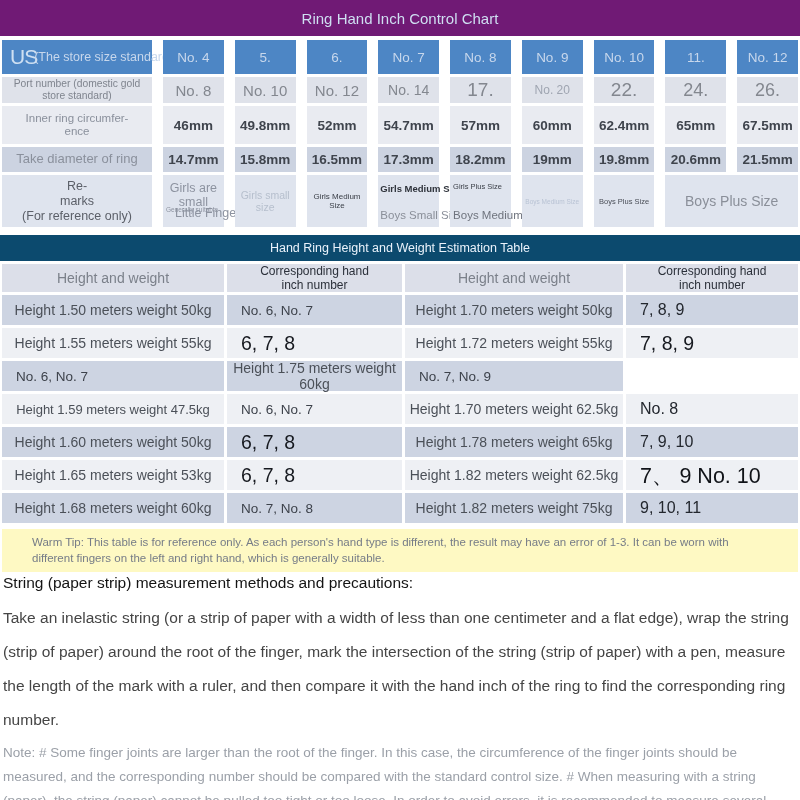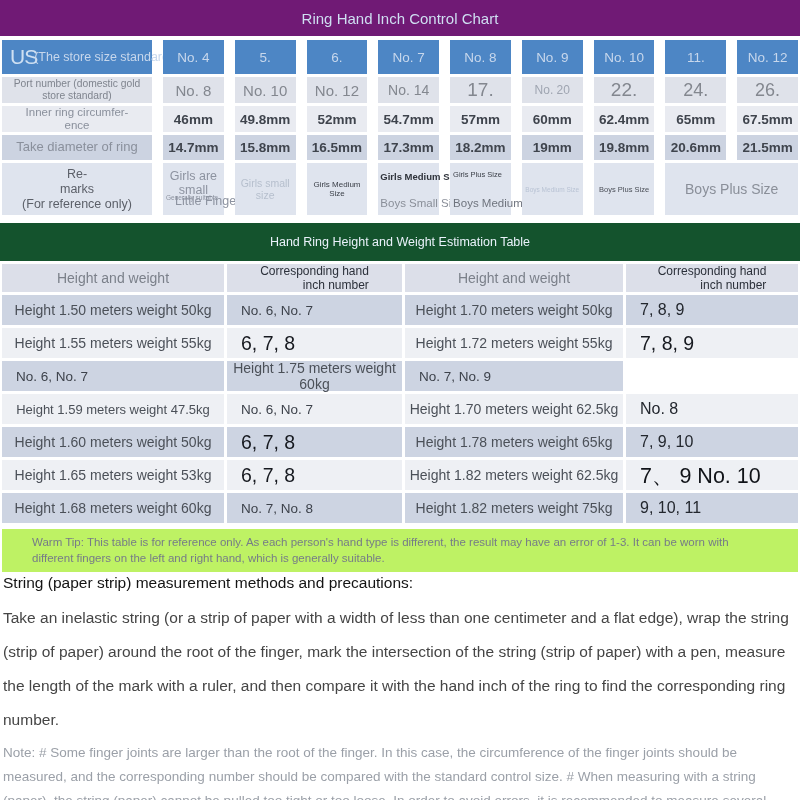--- a/index.html
+++ b/index.html
@@ -2,35 +2,35 @@
 <html><head>
 <meta charset="utf-8">
 <style>
   html,body{margin:0;padding:0}
   body{width:800px;height:800px;overflow:hidden;background:#ffffff;
        font-family:"Liberation Sans","DejaVu Sans",sans-serif;color:#333}
   .page{width:800px}
   
   .banner1{height:36px;background:#701a75;color:#cfdff2;display:flex;
            align-items:center;justify-content:center;font-size:15px}
-  .banner2{height:38px;margin-top:8px;background:#14532d;color:#eaf2fb;display:flex;
+  .banner2{height:26px;margin-top:8px;background:#0c4a6e;color:#eaf2fb;display:flex;
            align-items:center;justify-content:center;font-size:12.5px}
   
   .grid10{display:grid;grid-template-columns:150px repeat(9,1fr);gap:11px;margin-top:3px;padding:0 2px}
   .cell{display:flex;align-items:center;justify-content:center;text-align:center}
   .hrow .cell{background:#4d86c5;color:#c7d7ec;height:34px;font-size:13.5px}
   .hrow{margin-top:4px}
   .hlabel{justify-content:flex-start;padding-left:8px;color:#b9cfe8}
   .us{font-size:21px;letter-spacing:-1px;margin-right:-3px;color:#cfe0f2}
   .usub{font-size:12.5px;white-space:nowrap}
   .f12{font-size:12px}.f14{font-size:14px}.f15{font-size:15px}.f18{font-size:18px}
   .f19{font-size:19px}
   .wt{color:#f2f7fd}
   .prow .cell{background:#dfe2ea;height:26px;color:#83878f}
-  .crow .cell{background:#e9ebf1;height:26px;color:#3f444d;font-weight:600;font-size:13.5px}
+  .crow .cell{background:#e9ebf1;height:38px;color:#3f444d;font-weight:600;font-size:13.5px}
   .drow .cell{background:#ccd3e1;height:25px;color:#3f444d;font-weight:600;font-size:13.5px}
   .rlabel{font-weight:400 !important;color:#85899
 
 3 !important;font-size:10.5px !important;line-height:1.15;white-space:pre-line}
   .prow .rlabel{font-size:10.3px !important;color:#7f848e !important}
   .crow .rlabel,.drow .rlabel{font-size:11.5px !important;color:#8a909c !important}
   .drow .rlabel{font-size:13px !important}
   .faint{color:#9fa5b1 !important}
   .remrow .cell{background:#dfe4ee;height:52px;position:relative}
   .remlabel{white-space:pre-line;color:#5b5f68;font-size:12.5px;line-height:1.2}
@@ -48,33 +48,33 @@
   .rem-last{font-size:14px;color:#8a8f99}
   
   .grid2{display:grid;grid-template-columns:400px 1fr;gap:3px;margin-top:3px;padding:0 2px}
   .grid4{display:grid;grid-template-columns:222px 175px 218px 1fr;gap:3px;margin-top:3px;padding:0 2px}
   .fmcell{background:#c7cfde;height:32px;color:#3a3f49;font-size:12.5px;
           display:flex;align-items:center;justify-content:center}
   .fmcell span{white-space:pre-line;text-align:left;line-height:1.25}
   .subrow .cell{background:#dcdfe9;height:28px}
   .sub1{color:#7b808a;font-size:14px}
   .sub2{color:#2b303a;font-size:12px;line-height:1.2}
-  .sub2 span{white-space:pre-line;text-align:right}
+  .sub2 span{white-space:pre-line;text-align:center}
   .trow .cell{height:30px}
   .trow.dk .cell{background:#cdd4e2}
   .trow.lt .cell{background:#eef0f4}
   .lab{font-size:14px;color:#4b5058}
   .cond{font-size:13px}
   .val{justify-content:flex-start;padding-left:14px;text-align:left}
   .v-sm{font-size:13.5px;color:#3d424b}
   .v-mid{font-size:16px;color:#23272e}
   .v-big{font-size:19.5px;color:#16191f}
   .v-xbig{font-size:21.5px;color:#101318}
   
-  .warmtip{margin:6px 2px 0 2px;background:#bef264;color:#767c87;font-size:11.5px;
+  .warmtip{margin:6px 2px 0 2px;background:#fef9c3;color:#767c87;font-size:11.5px;
            line-height:1.4;padding:5px 30px 6px 30px}
   .bottom{padding:0 3px}
   .mheading{margin-top:2px;font-size:15.5px;color:#141414}
   .mpara{margin-top:9px;font-size:15.5px;color:#454545;line-height:34px}
   .mnote{margin-top:4px;font-size:13.5px;color:#9ba0a8;line-height:24px}
 </style>
 </head>
 <body>
 
 <div class="page">

